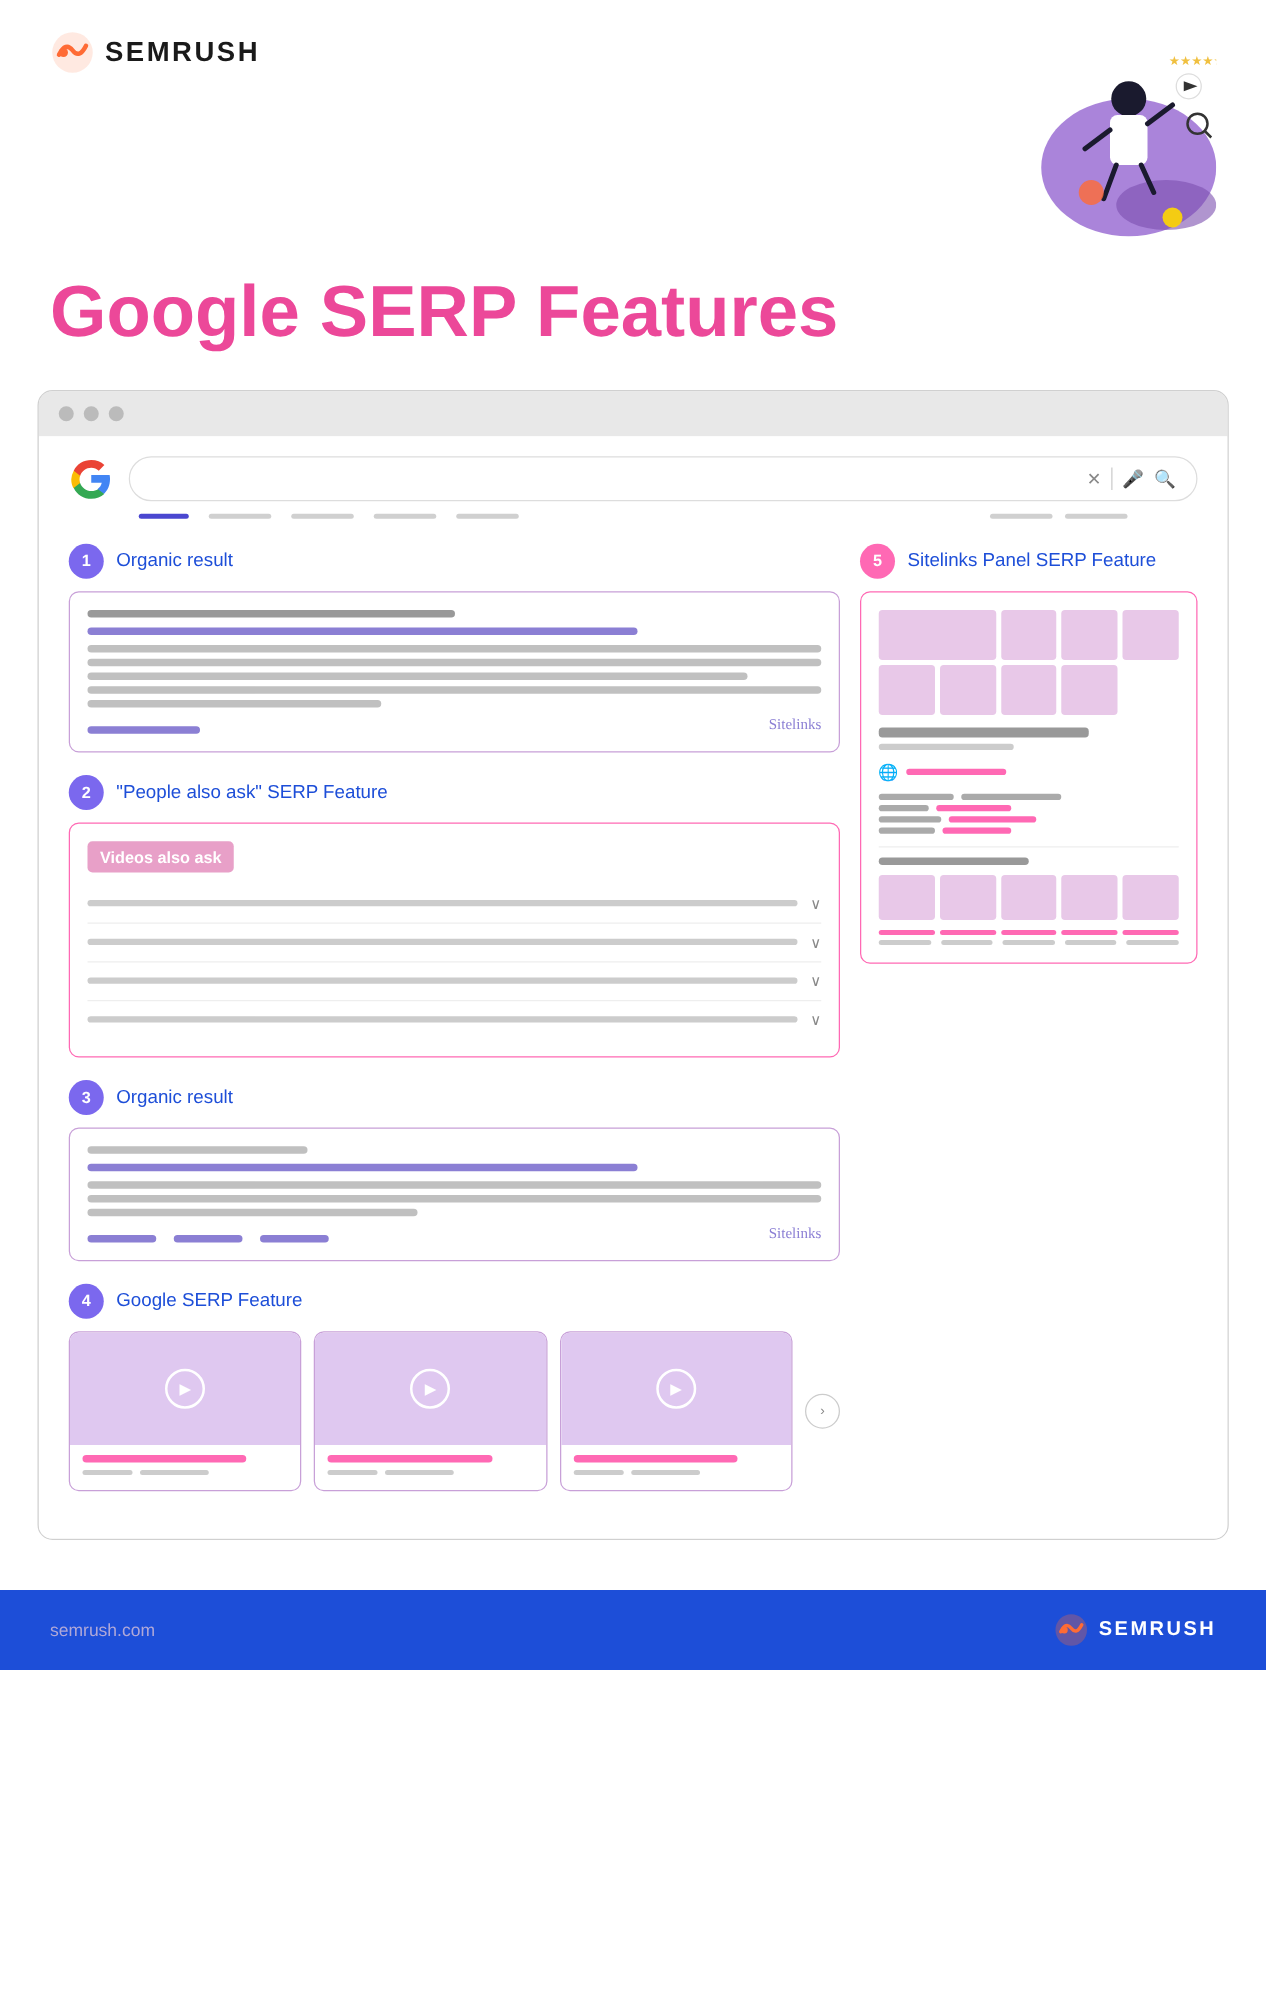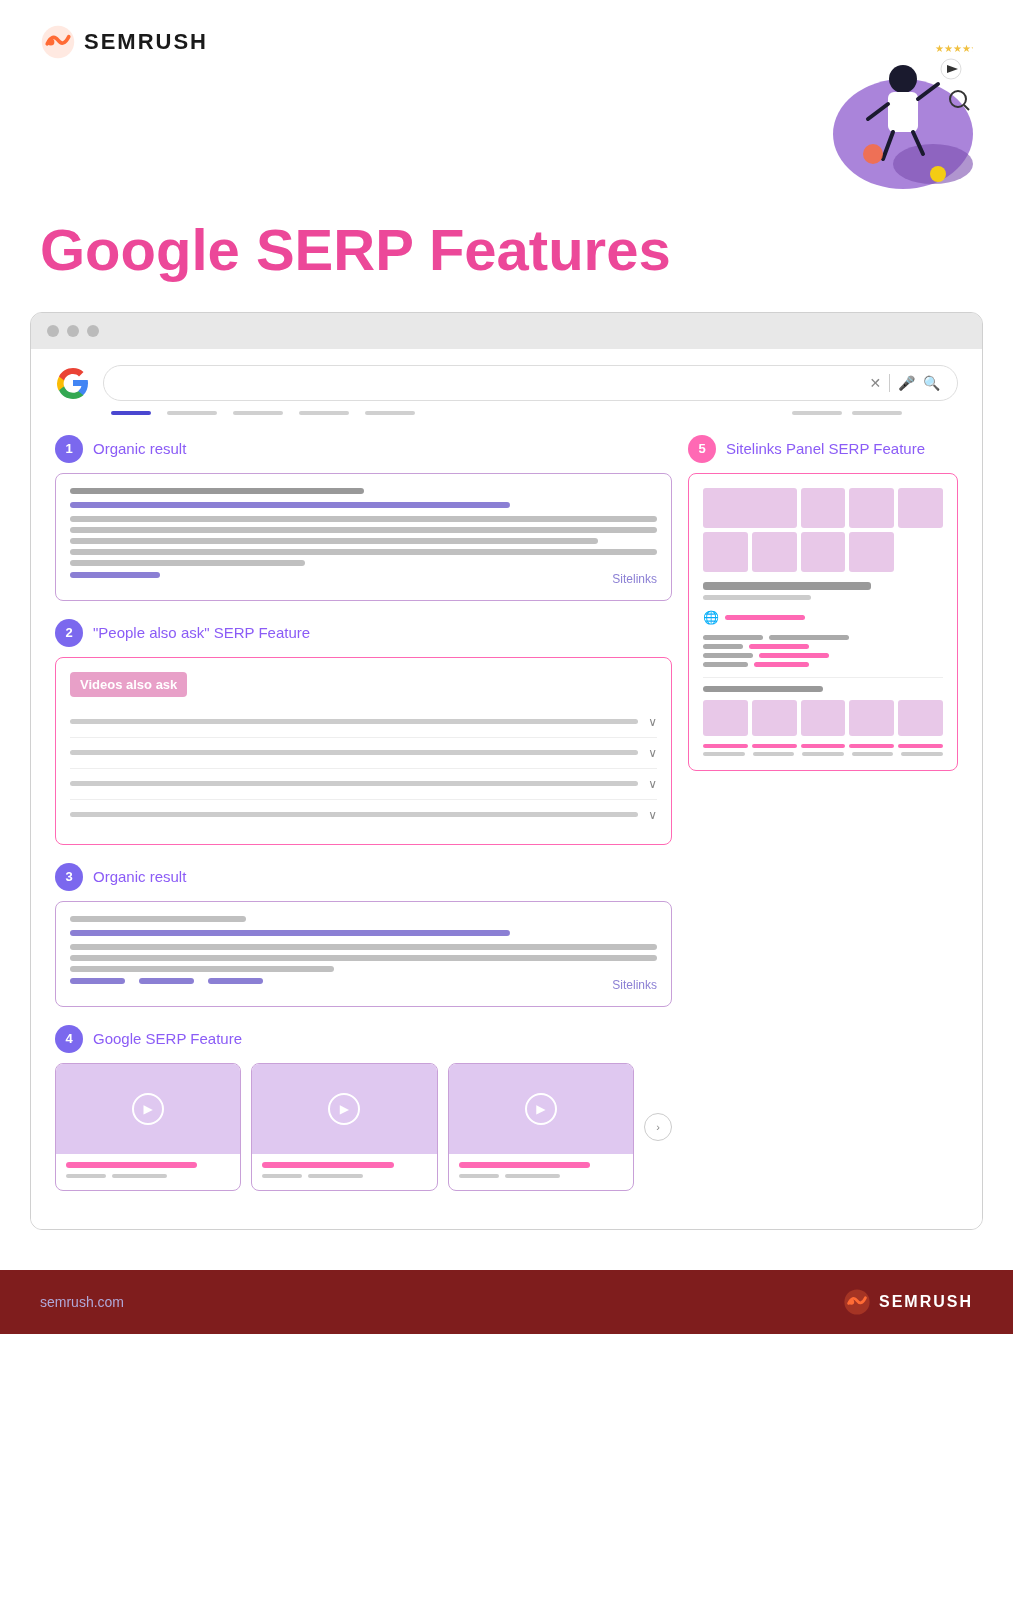--- a/index.html
+++ b/index.html
@@ -153,21 +153,21 @@
       justify-content: center;
       font-size: 13px;
       font-weight: 700;
       color: #fff;
       flex-shrink: 0;
     }
     .num-purple { background: #7b68ee; }
     .num-pink { background: #ff69b4; }
     .section-name {
       font-size: 15px;
-      color: #8b5cf6;
+      color: #1d4ed8;
       font-weight: 500;
     }
 
     
     .result-box {
       border: 1.5px solid #c8a0d8;
       border-radius: 8px;
       padding: 14px;
       margin-bottom: 18px;
       background: #fff;
@@ -186,23 +186,24 @@
     .sk-line-purple { background: #8b7fd4; }
     .sk-line-darkgray { background: #999; }
     .sk-short { width: 55%; }
     .sk-medium { width: 75%; }
     .sk-long { width: 90%; }
     .sk-full { width: 100%; }
 
     
     .sitelinks-row {
       display: flex;
-      align-items: flex-start;
+      align-items: flex-end;
       gap: 8px;
       margin-top: 6px;
+      font-family: Liberation Serif, serif;
     }
     .sk-sitelink {
       height: 6px;
       background: #8b7fd4;
       border-radius: 3px;
     }
     .sitelinks-label {
       font-size: 12px;
       color: #8b7fd4;
       margin-left: auto;
@@ -405,21 +406,21 @@
       align-items: center;
       justify-content: center;
       font-size: 11px;
       color: #888;
       flex-shrink: 0;
       background: #fff;
     }
 
     
     .footer {
-      background: #7f1d1d;
+      background: #1d4ed8;
       padding: 18px 40px;
       display: flex;
       align-items: center;
       justify-content: space-between;
       margin-top: 20px;
     }
     .footer-url {
       color: #b0a8d8;
       font-size: 14px;
     }

